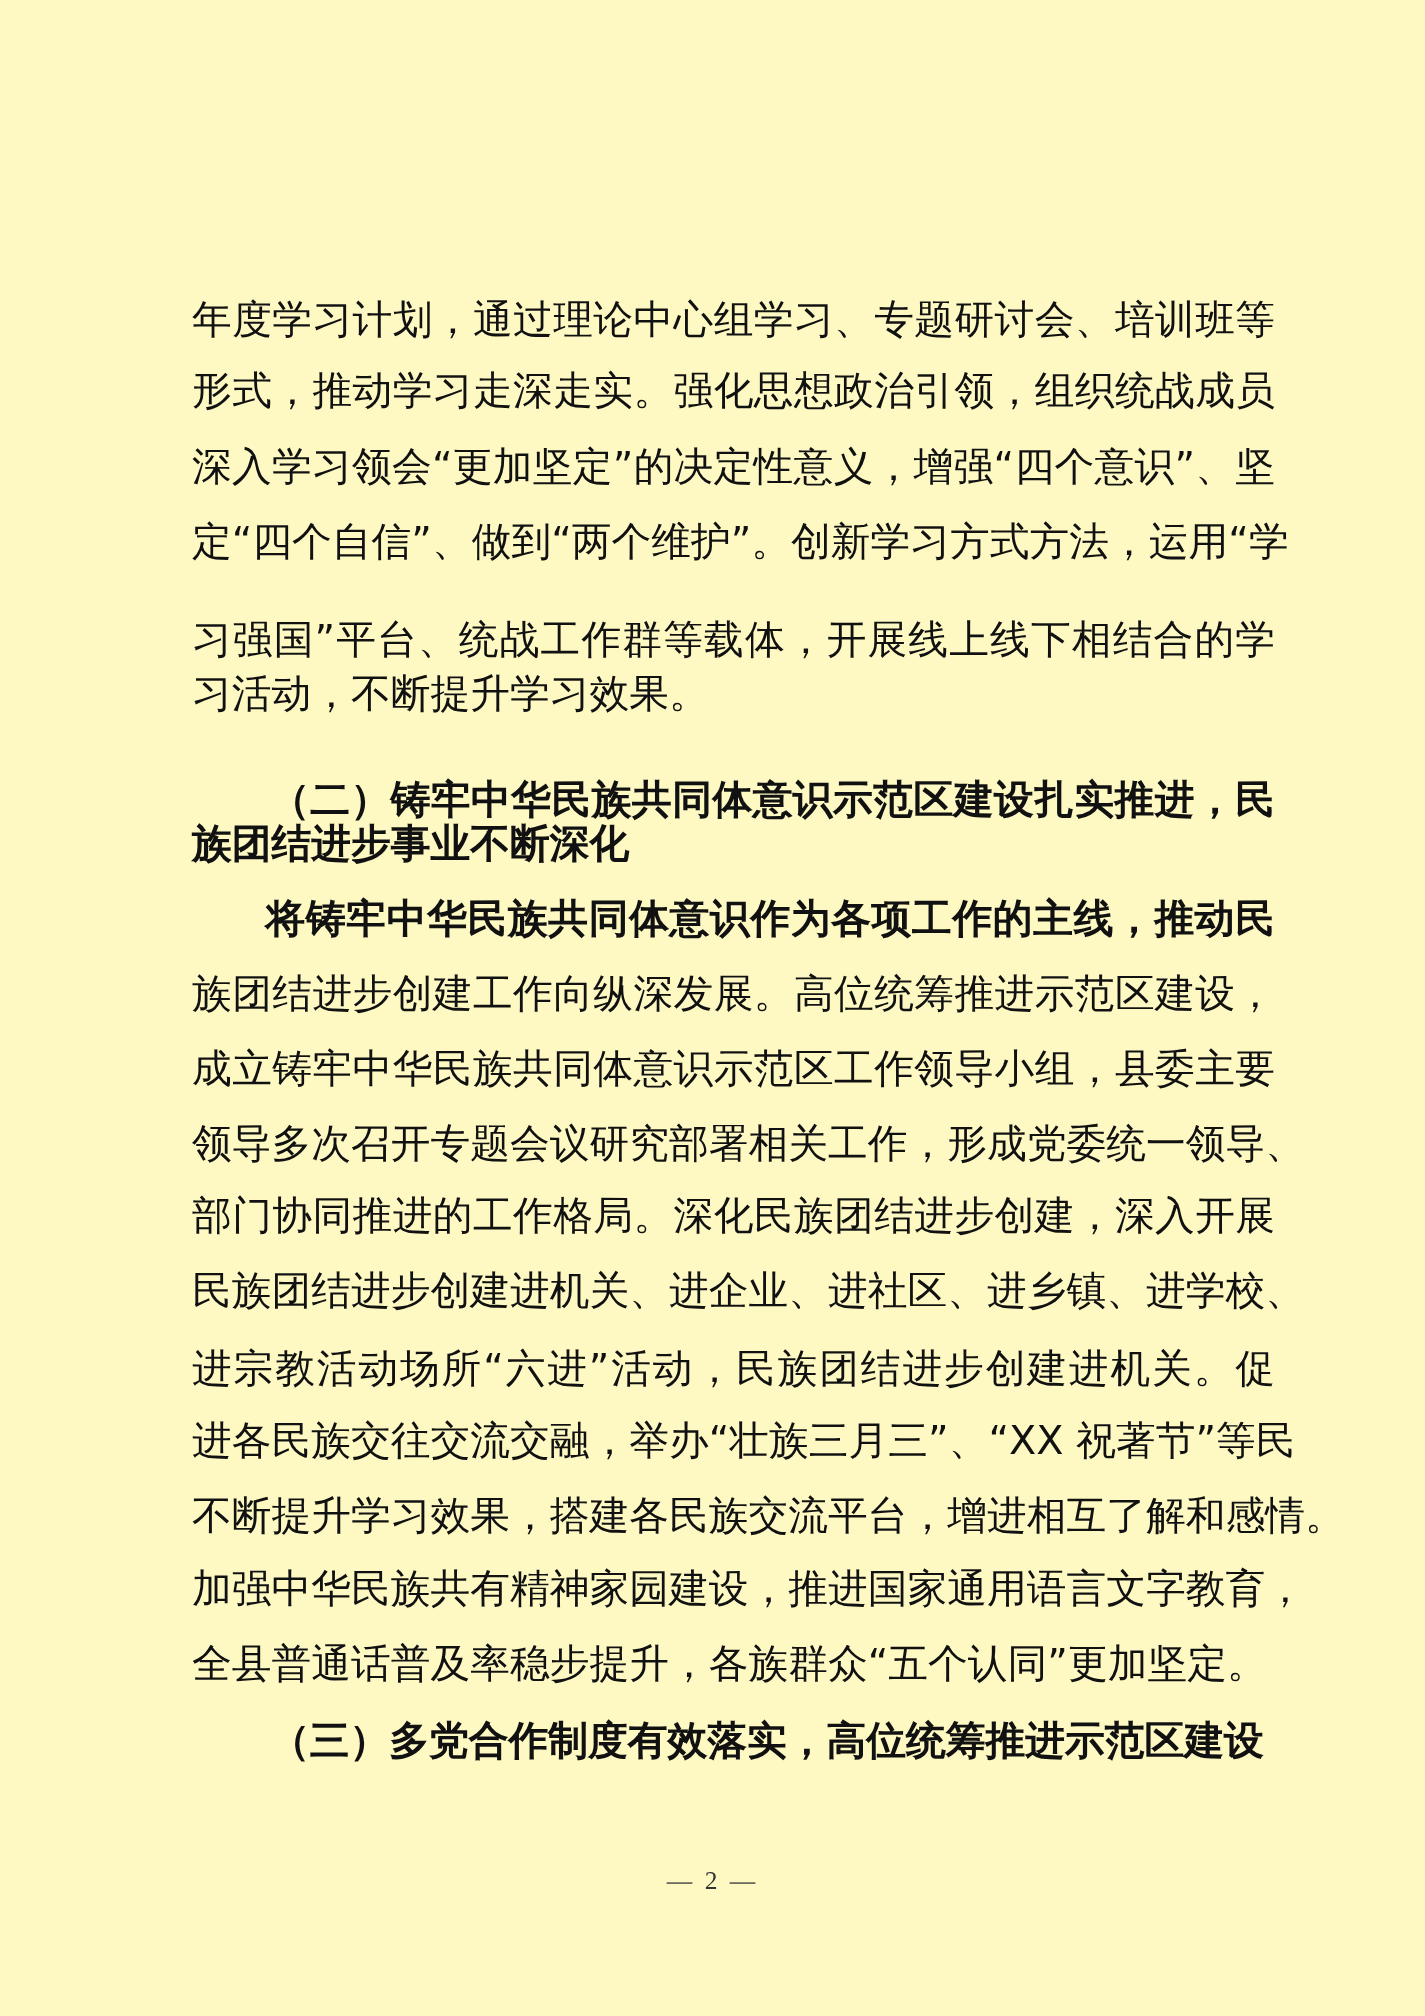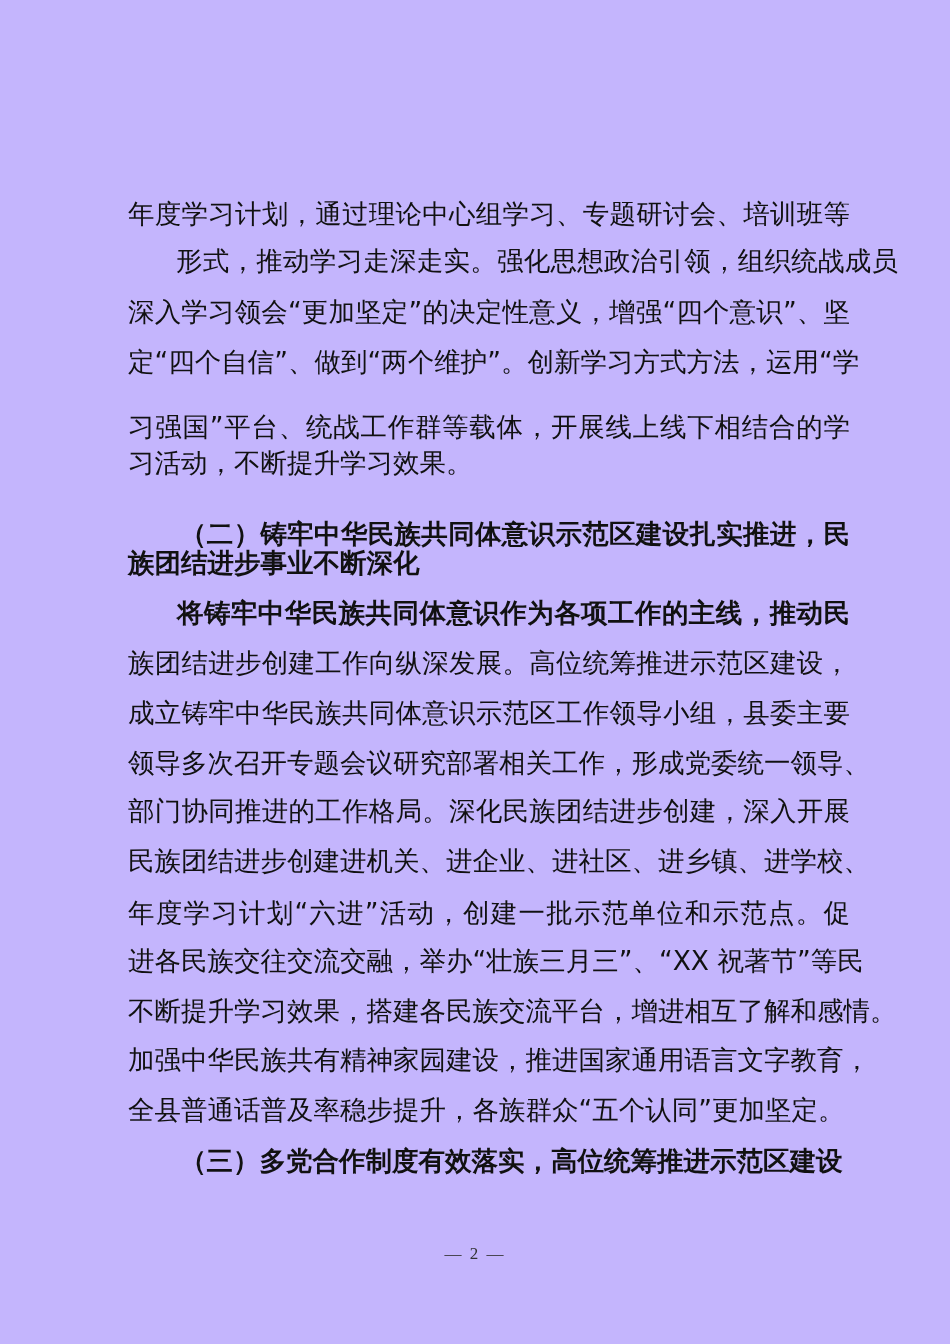--- a/index.html
+++ b/index.html
@@ -14,21 +14,21 @@
       overflow: hidden;
       font-family: "DejaVu Sans", "Liberation Sans", sans-serif;
       color: #111111;
     }
     .page {
       position: absolute;
       left: 0;
       top: 0;
       width: 950px;
       height: 1344px;
-      background: #c4b5fd;
+      background: #fef9c3;
     }
     .line {
       position: absolute;
       left: 128px;
       width: 722px;
       height: 40px;
       font-size: 26.5px;
       line-height: 40px;
       white-space: nowrap;
       letter-spacing: 0px;
@@ -61,40 +61,40 @@
       letter-spacing: 2px;
     }
   </style>
 </head>
 <body>
 
 <div class="page">
 
   <div>
     <div class="line" style="top:194px;">年度学习计划，通过理论中心组学习、专题研讨会、培训班等</div>
-    <div class="line" style="top:241px;margin-left:48px;">形式，推动学习走深走实。强化思想政治引领，组织统战成员</div>
+    <div class="line" style="top:241px;">形式，推动学习走深走实。强化思想政治引领，组织统战成员</div>
     <div class="line" style="top:292px;">深入学习领会“更加坚定”的决定性意义，增强“四个意识”、坚</div>
     <div class="line" style="top:342px;">定“四个自信”、做到“两个维护”。创新学习方式方法，运用“学</div>
     <div class="line" style="top:392px;margin-top:15px;">习强国”平台、统战工作群等载体，开展线上线下相结合的学</div>
     <div class="line last" style="top:443px;">习活动，不断提升学习效果。</div>
   </div>
 
   <div>
     <div class="line heading indent" style="top:494px;margin-top:20px;">（二）铸牢中华民族共同体意识示范区建设扎实推进，民</div>
     <div class="line heading last" style="top:543px;">族团结进步事业不断深化</div>
   </div>
 
   <div>
     <div class="line indent" style="top:593px;font-weight:bold;">将铸牢中华民族共同体意识作为各项工作的主线，推动民</div>
     <div class="line" style="top:643px;">族团结进步创建工作向纵深发展。高位统筹推进示范区建设，</div>
     <div class="line" style="top:693px;">成立铸牢中华民族共同体意识示范区工作领导小组，县委主要</div>
     <div class="line" style="top:743px;">领导多次召开专题会议研究部署相关工作，形成党委统一领导、</div>
     <div class="line" style="top:791px;">部门协同推进的工作格局。深化民族团结进步创建，深入开展</div>
     <div class="line" style="top:841px;">民族团结进步创建进机关、进企业、进社区、进乡镇、进学校、</div>
-    <div class="line" style="top:893px;">年度学习计划“六进”活动，创建一批示范单位和示范点。促</div>
+    <div class="line" style="top:893px;">进宗教活动场所“六进”活动，民族团结进步创建进机关。促</div>
     <div class="line" style="top:941px;">进各民族交往交流交融，举办“壮族三月三”、“XX 祝著节”等民</div>
     <div class="line" style="top:991px;">不断提升学习效果，搭建各民族交流平台，增进相互了解和感情。</div>
     <div class="line" style="top:1040px;">加强中华民族共有精神家园建设，推进国家通用语言文字教育，</div>
     <div class="line last" style="top:1090px;">全县普通话普及率稳步提升，各族群众“五个认同”更加坚定。</div>
   </div>
 
   <div>
     <div class="line heading indent last" style="top:1141px;">（三）多党合作制度有效落实，高位统筹推进示范区建设</div>
   </div>
 

